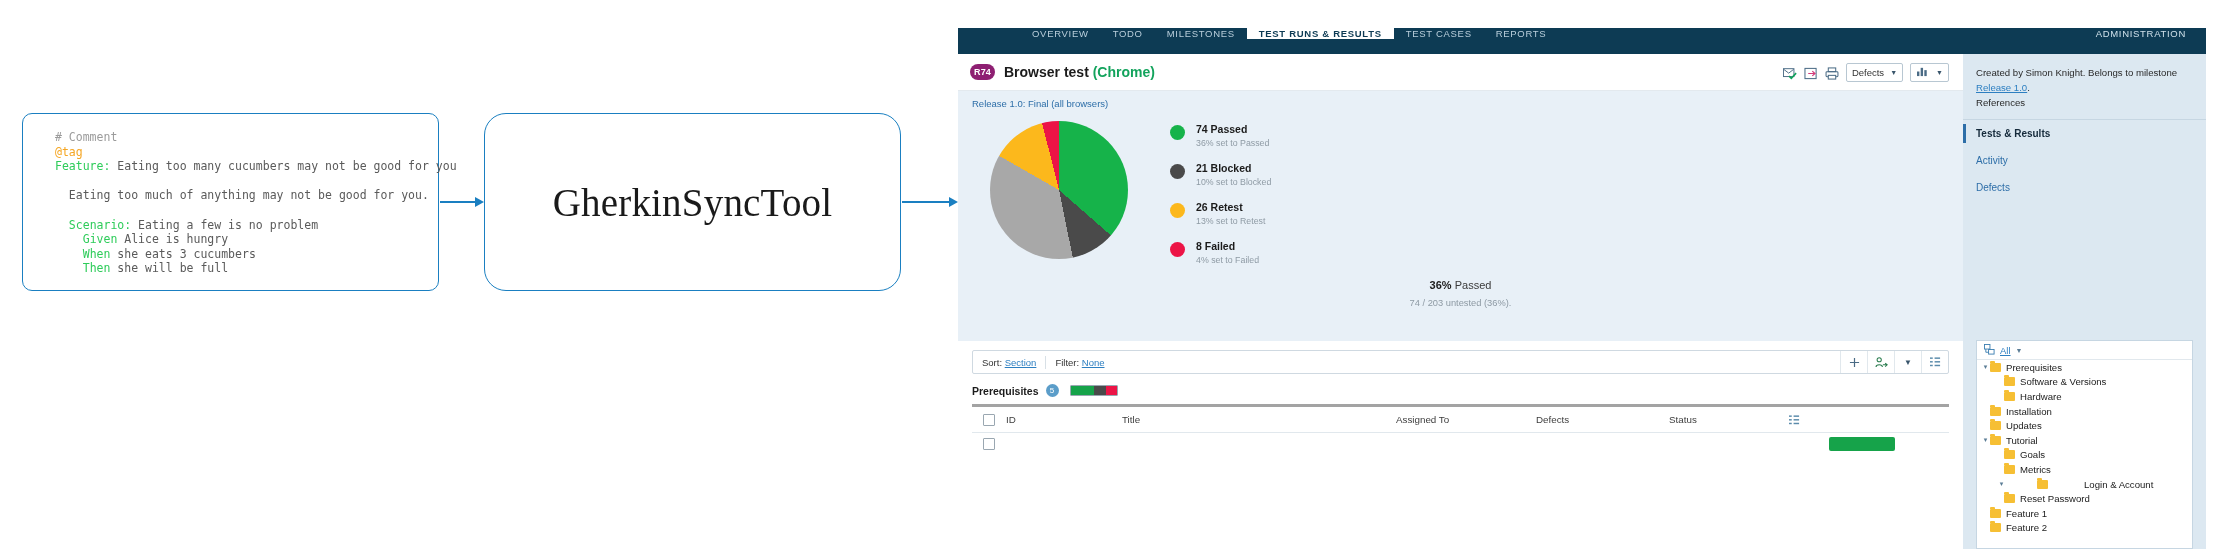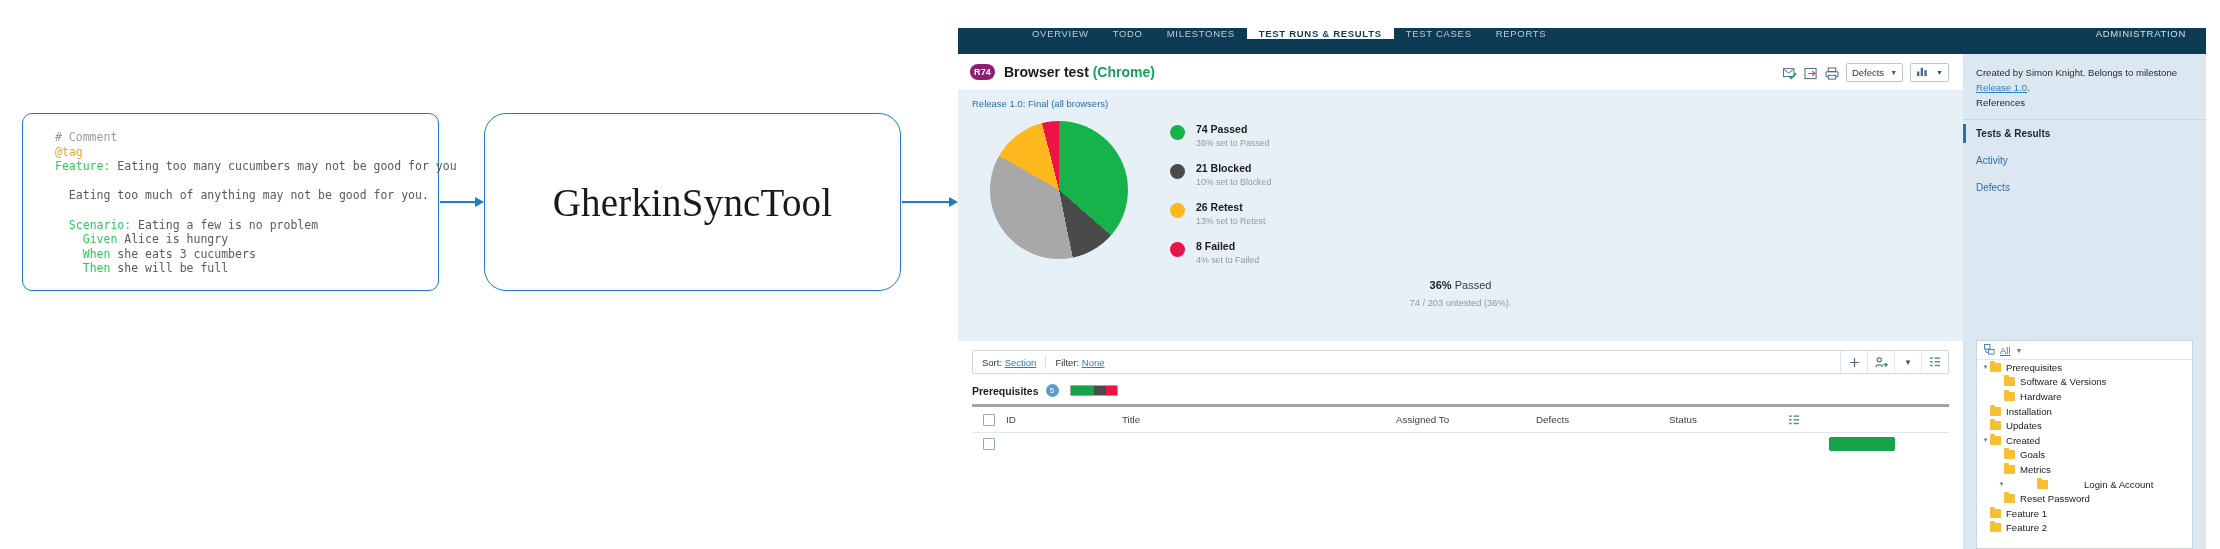--- a/index.html
+++ b/index.html
@@ -439,21 +439,21 @@
                 <span>Installation</span>
               </div>
               <div class="tnode" style="padding-left: 4px;">
                 <span class="twist"></span>
                 <span class="folder"></span>
                 <span>Updates</span>
               </div>
               <div class="tnode" style="padding-left: 4px;">
                 <span class="twist">▾</span>
                 <span class="folder"></span>
-                <span>Created</span>
+                <span>Tutorial</span>
               </div>
               <div class="tnode" style="padding-left: 18px;">
                 <span class="twist"></span>
                 <span class="folder"></span>
                 <span>Goals</span>
               </div>
               <div class="tnode" style="padding-left: 18px;">
                 <span class="twist"></span>
                 <span class="folder"></span>
                 <span>Metrics</span>

